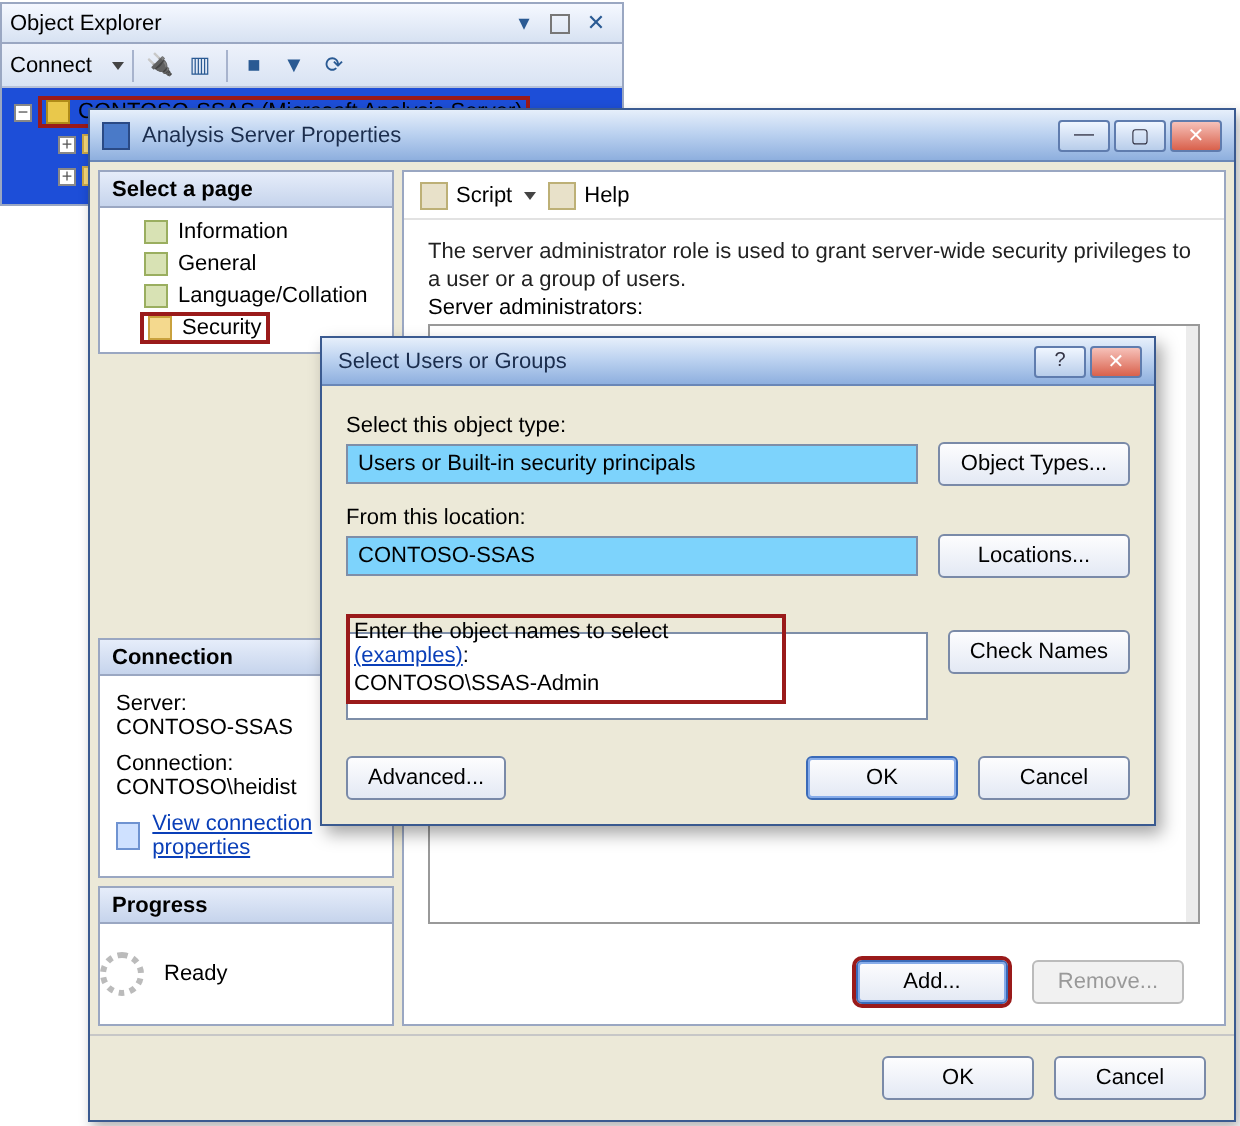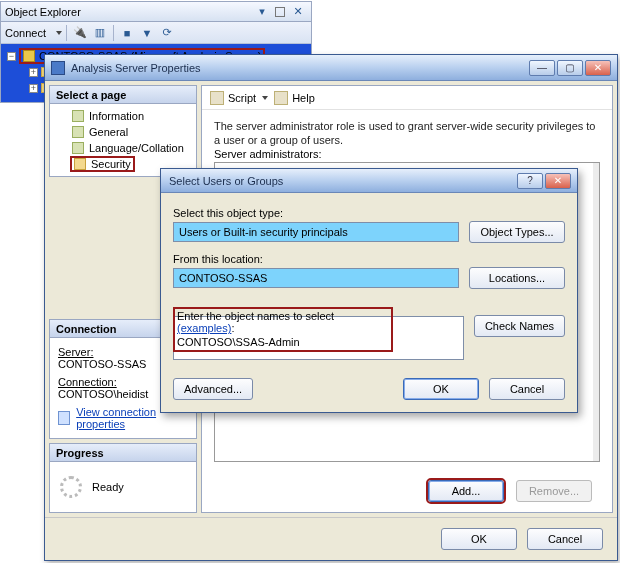--- a/index.html
+++ b/index.html
@@ -131,27 +131,27 @@
   .page-item {
     display:flex;align-items:center;gap:5px;height:16px;padding:0 2px;
   }
   .pg-icon { width:12px;height:12px;background:#d8e2b4;border:1px solid #9aae5f; }
   .page-item.security .pg-icon { background:#f4d98e;border-color:#c9a13d; }
   .page-item.security {
     border:2px solid #9a1a1a; padding:0 2px; width:max-content;
   }
   .conn-panel { flex: 0 0 auto; }
   .conn-body { padding:6px 8px 8px 8px; }
-  .conn-label { margin-top:2px;text-decoration:underline; }
+  .conn-label { margin-top:2px; }
   .conn-value { margin-bottom:6px; }
   .link { color:#0a3fb8; text-decoration:underline; cursor:pointer; }
   .link-row { display:flex; align-items:center; gap:6px; margin-top:6px; }
   .link-icon { width:14px;height:14px;background:#cfe1ff;border:1px solid #6f93d1; }
   .progress-panel { }
-  .progress-body { display:flex;align-items:center;gap:10px;padding:14px 10px; }
+  .progress-body { display:flex;align-items:center;gap:10px;padding:14px 0; }
   .spinner {
     width:22px;height:22px;border:3px dotted #bbb;border-radius:50%;
   }
 
   .right-col {
     flex:1; background:#fff; border:1px solid #9aa7c2;
     display:flex; flex-direction:column; padding:0 0 0 0;
     min-width:0;
   }
   .right-toolbar {

